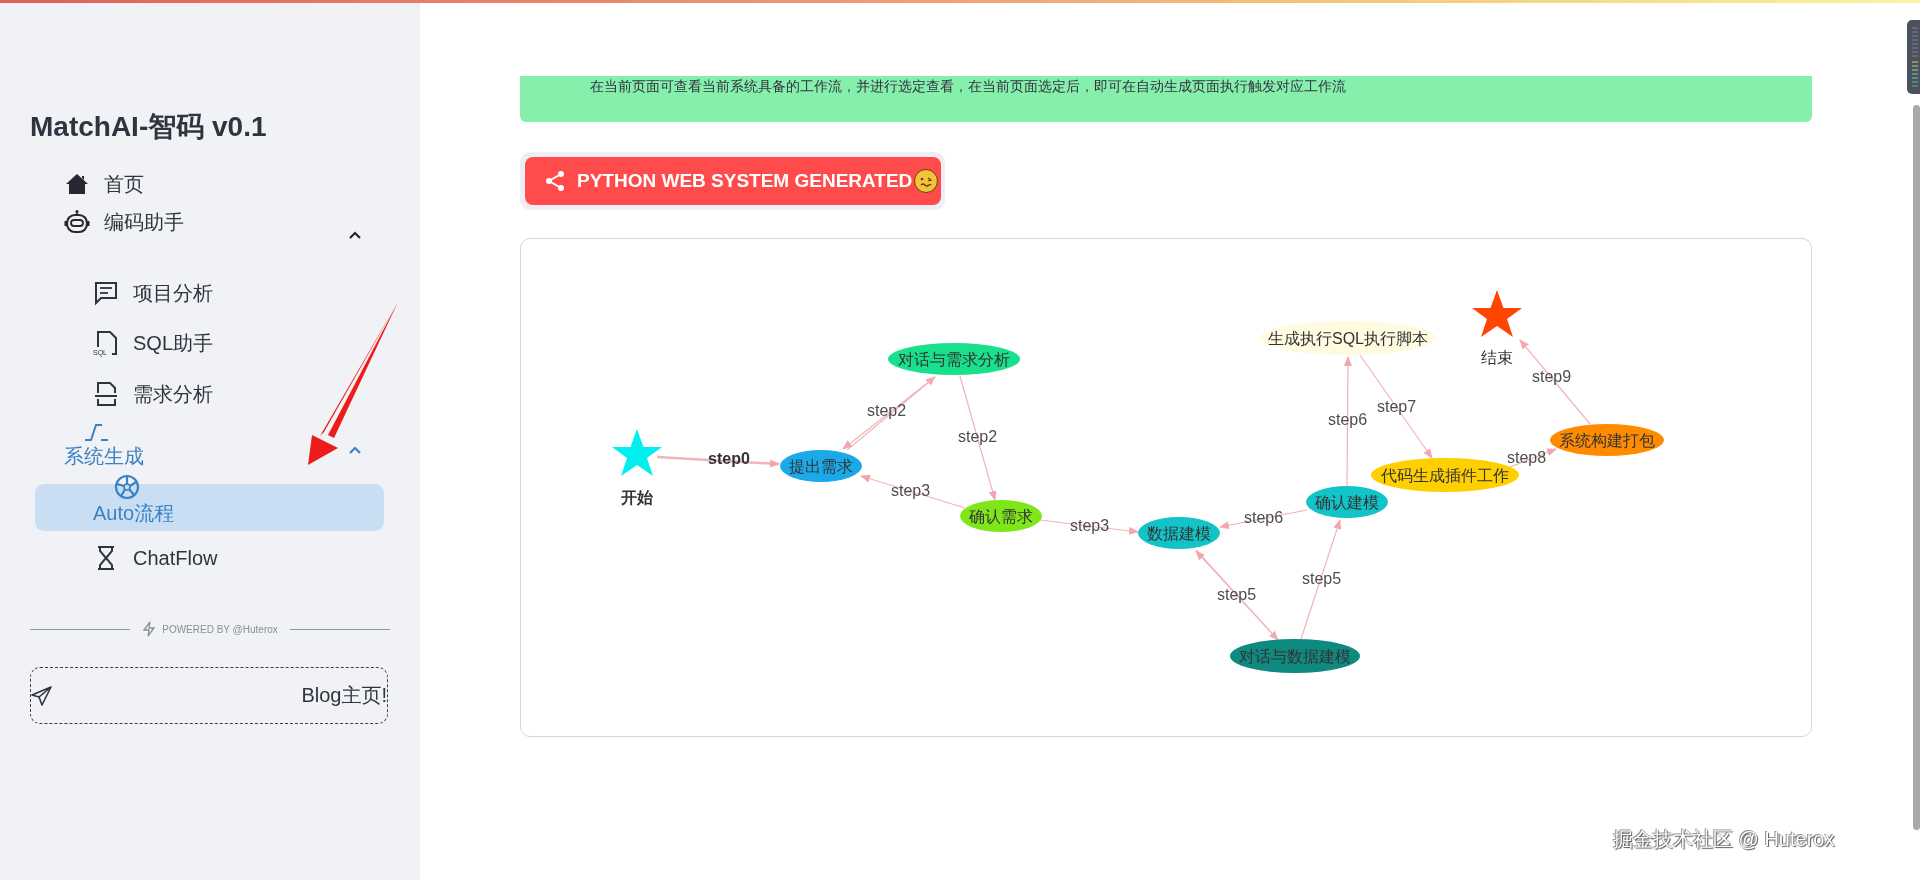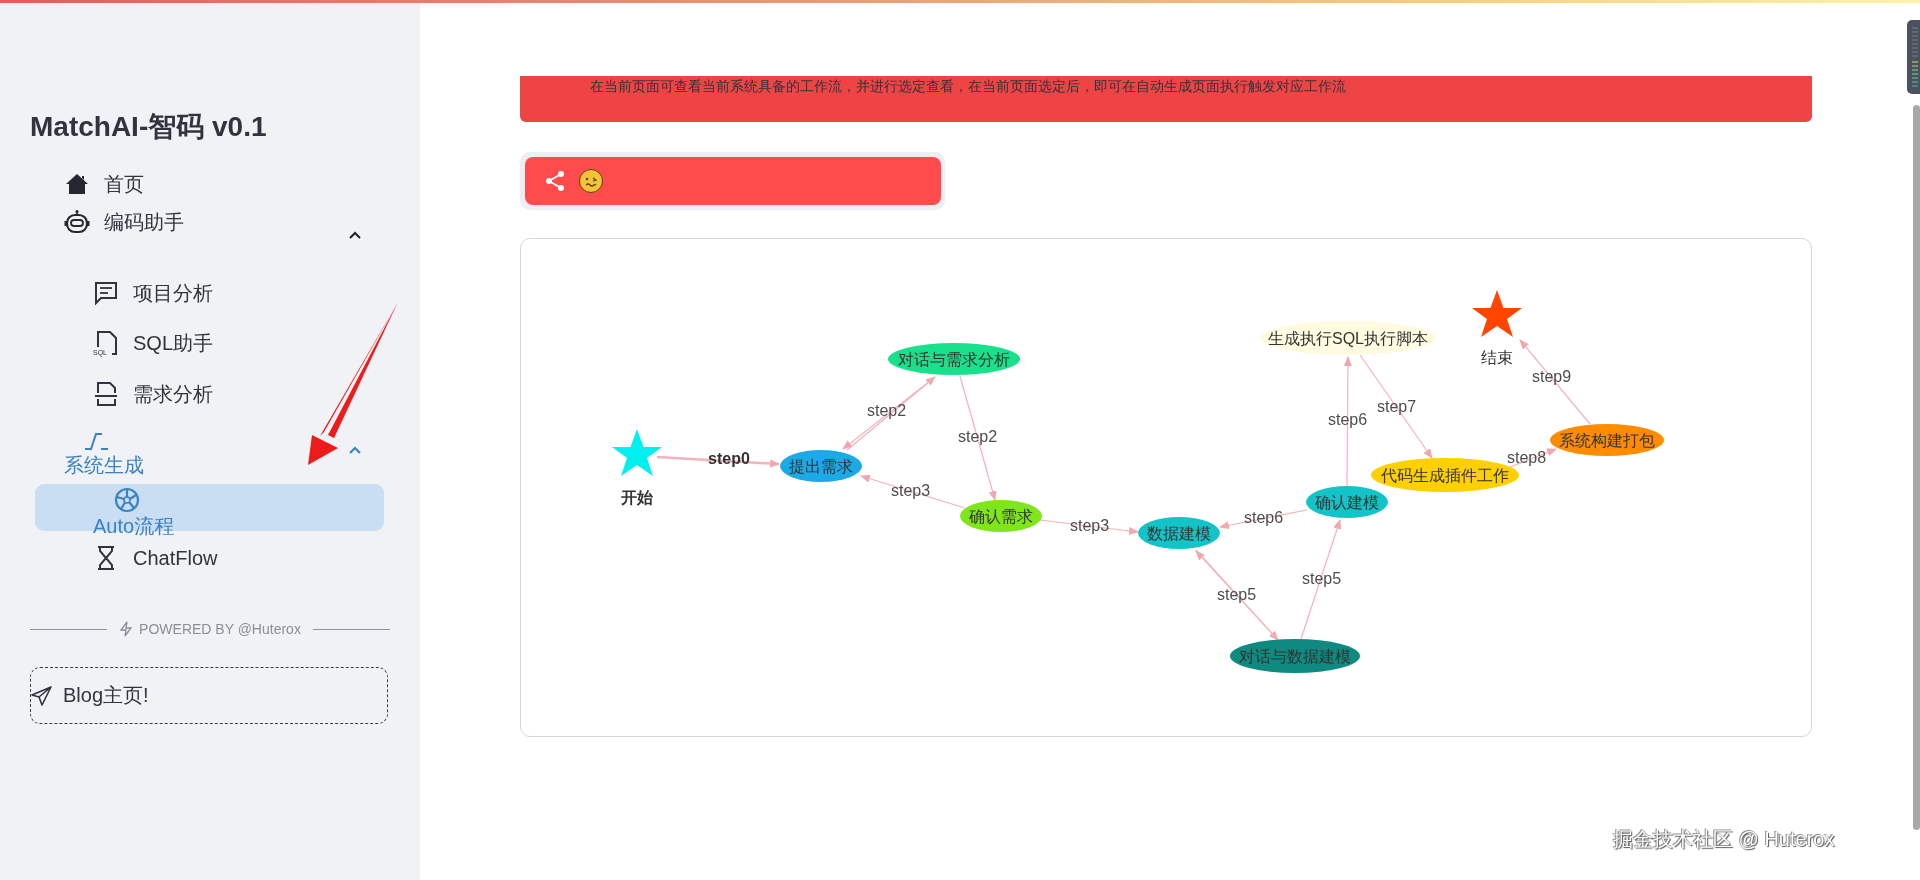--- a/index.html
+++ b/index.html
@@ -1,29 +1,29 @@
 <!DOCTYPE html>
 <html><head>
 <meta charset="utf-8">
 <style>
   html,body{margin:0;padding:0;}
   body{width:1920px;height:880px;position:relative;overflow:hidden;background:#ffffff;font-family:"Liberation Sans","DejaVu Sans",sans-serif;color:#31333f;}
   .topbar{position:absolute;left:0;top:0;width:1920px;height:3px;background:linear-gradient(90deg,#e0605a 0%,#ee9a78 45%,#f3cf7d 75%,#fbf3a6 100%);z-index:5;}
   .sidebar{position:absolute;left:0;top:0;width:420px;height:880px;background:#f0f2f6;}
   .brand{position:absolute;left:30px;top:108px;font-size:28px;font-weight:700;color:#31333f;}
-  .nav-item{position:absolute;display:flex;align-items:center;font-size:20px;color:#31333f;height:40px;}
+  .nav-item{position:absolute;display:flex;align-items:center;font-size:20px;color:#31333f;height:40px;justify-content:flex-end;}
   .nav-item .ic{width:26px;height:26px;display:flex;align-items:center;justify-content:center;margin-right:14px;}
   .nav-item.blue{color:#3b82c4;flex-direction:column;}
   .chev{position:absolute;width:20px;height:20px;display:flex;align-items:center;justify-content:center;}
   .active-bg{position:absolute;left:35px;top:484px;width:349px;height:47px;background:#c9def3;border-radius:9px;}
-  .powered{position:absolute;left:30px;top:617px;width:360px;height:24px;display:flex;align-items:center;font-size:14px;color:#8a8e98;}
+  .powered{position:absolute;left:30px;top:617px;width:360px;height:24px;display:flex;align-items:center;font-size:10px;color:#8a8e98;}
   .powered .line{flex:1;height:1px;background:#8f939c;}
   .powered .mid{display:flex;align-items:center;padding:0 12px;}
-  .blog-btn{position:absolute;left:30px;top:667px;width:358px;height:57px;border:1.5px dashed #3c3f48;border-radius:10px;display:flex;align-items:center;justify-content:flex-start;font-size:20px;color:#31333f;box-sizing:border-box;}
-  .banner{position:absolute;left:520px;top:76px;width:1292px;height:46px;background:#ef4444;border-radius:0 0 6px 6px;}
+  .blog-btn{position:absolute;left:30px;top:667px;width:358px;height:57px;border:1.5px dashed #3c3f48;border-radius:10px;display:flex;align-items:center;justify-content:space-between;font-size:20px;color:#31333f;box-sizing:border-box;}
+  .banner{position:absolute;left:520px;top:76px;width:1292px;height:46px;background:#86efac;border-radius:0 0 6px 6px;}
   .banner-text{position:absolute;left:70px;top:2px;font-size:14px;color:#31333f;}
   .run-halo{position:absolute;left:520px;top:152px;width:425px;height:58px;background:#eeeef4;border-radius:10px;}
   .run-btn{position:absolute;left:525px;top:157px;width:416px;height:48px;background:#ff4b4b;border-radius:8px;color:#fff;display:flex;align-items:center;font-size:19px;font-weight:700;box-sizing:border-box;padding-left:18px;}
   .run-btn .emoji{display:inline-block;width:24px;height:24px;border-radius:50%;background:#f5c33b;border:1px solid #5a4300;margin-left:2px;position:relative;box-sizing:border-box;}
   .graph-box{position:absolute;left:520px;top:238px;width:1292px;height:499px;border:1px solid #d6d6d6;border-radius:10px;box-sizing:border-box;background:#fff;}
   svg.graph{position:absolute;left:0;top:0;}
   .scroll-thumb{position:absolute;left:1913px;top:105px;width:7px;height:725px;background:#a9a9a9;border-radius:4px;}
   .meter{position:absolute;left:1907px;top:20px;width:13px;height:74px;background:#4c5160;border-radius:5px 0 0 5px;}
   .watermark{position:absolute;left:1613px;top:826px;font-size:20px;color:#fff;text-shadow:0 0 1px #666,1px 1px 1px #555,-1px -1px 0 #999;}
 </style>
@@ -171,20 +171,21 @@
 
 <div class="run-halo"></div>
 <div class="run-btn">
   <svg width="24" height="24" viewBox="0 0 24 24" style="margin-right:10px">
       <circle cx="18" cy="5" r="3" fill="#fff"></circle>
       <circle cx="6" cy="12" r="3" fill="#fff"></circle>
       <circle cx="18" cy="19" r="3" fill="#fff"></circle>
       <line x1="6" y1="12" x2="18" y2="5" stroke="#fff" stroke-width="2"></line>
       <line x1="6" y1="12" x2="18" y2="19" stroke="#fff" stroke-width="2"></line>
     </svg>
+  <span>PYTHON WEB SYSTEM GENERATED</span>
   <span class="emoji">
     <svg width="22" height="22" viewBox="0 0 22 22" style="position:absolute;left:0;top:0">
         <circle cx="7" cy="9" r="1.3" fill="#5a4300"></circle>
         <path d="M13 8 L16 10 L13 11" fill="none" stroke="#5a4300" stroke-width="1.2"></path>
         <path d="M6 15 Q8 13 10 15 Q12 17 14 15 Q15 14 16 15" fill="none" stroke="#5a4300" stroke-width="1.2"></path>
       </svg>
   </span>
 </div>
 
 <div class="graph-box"></div>

